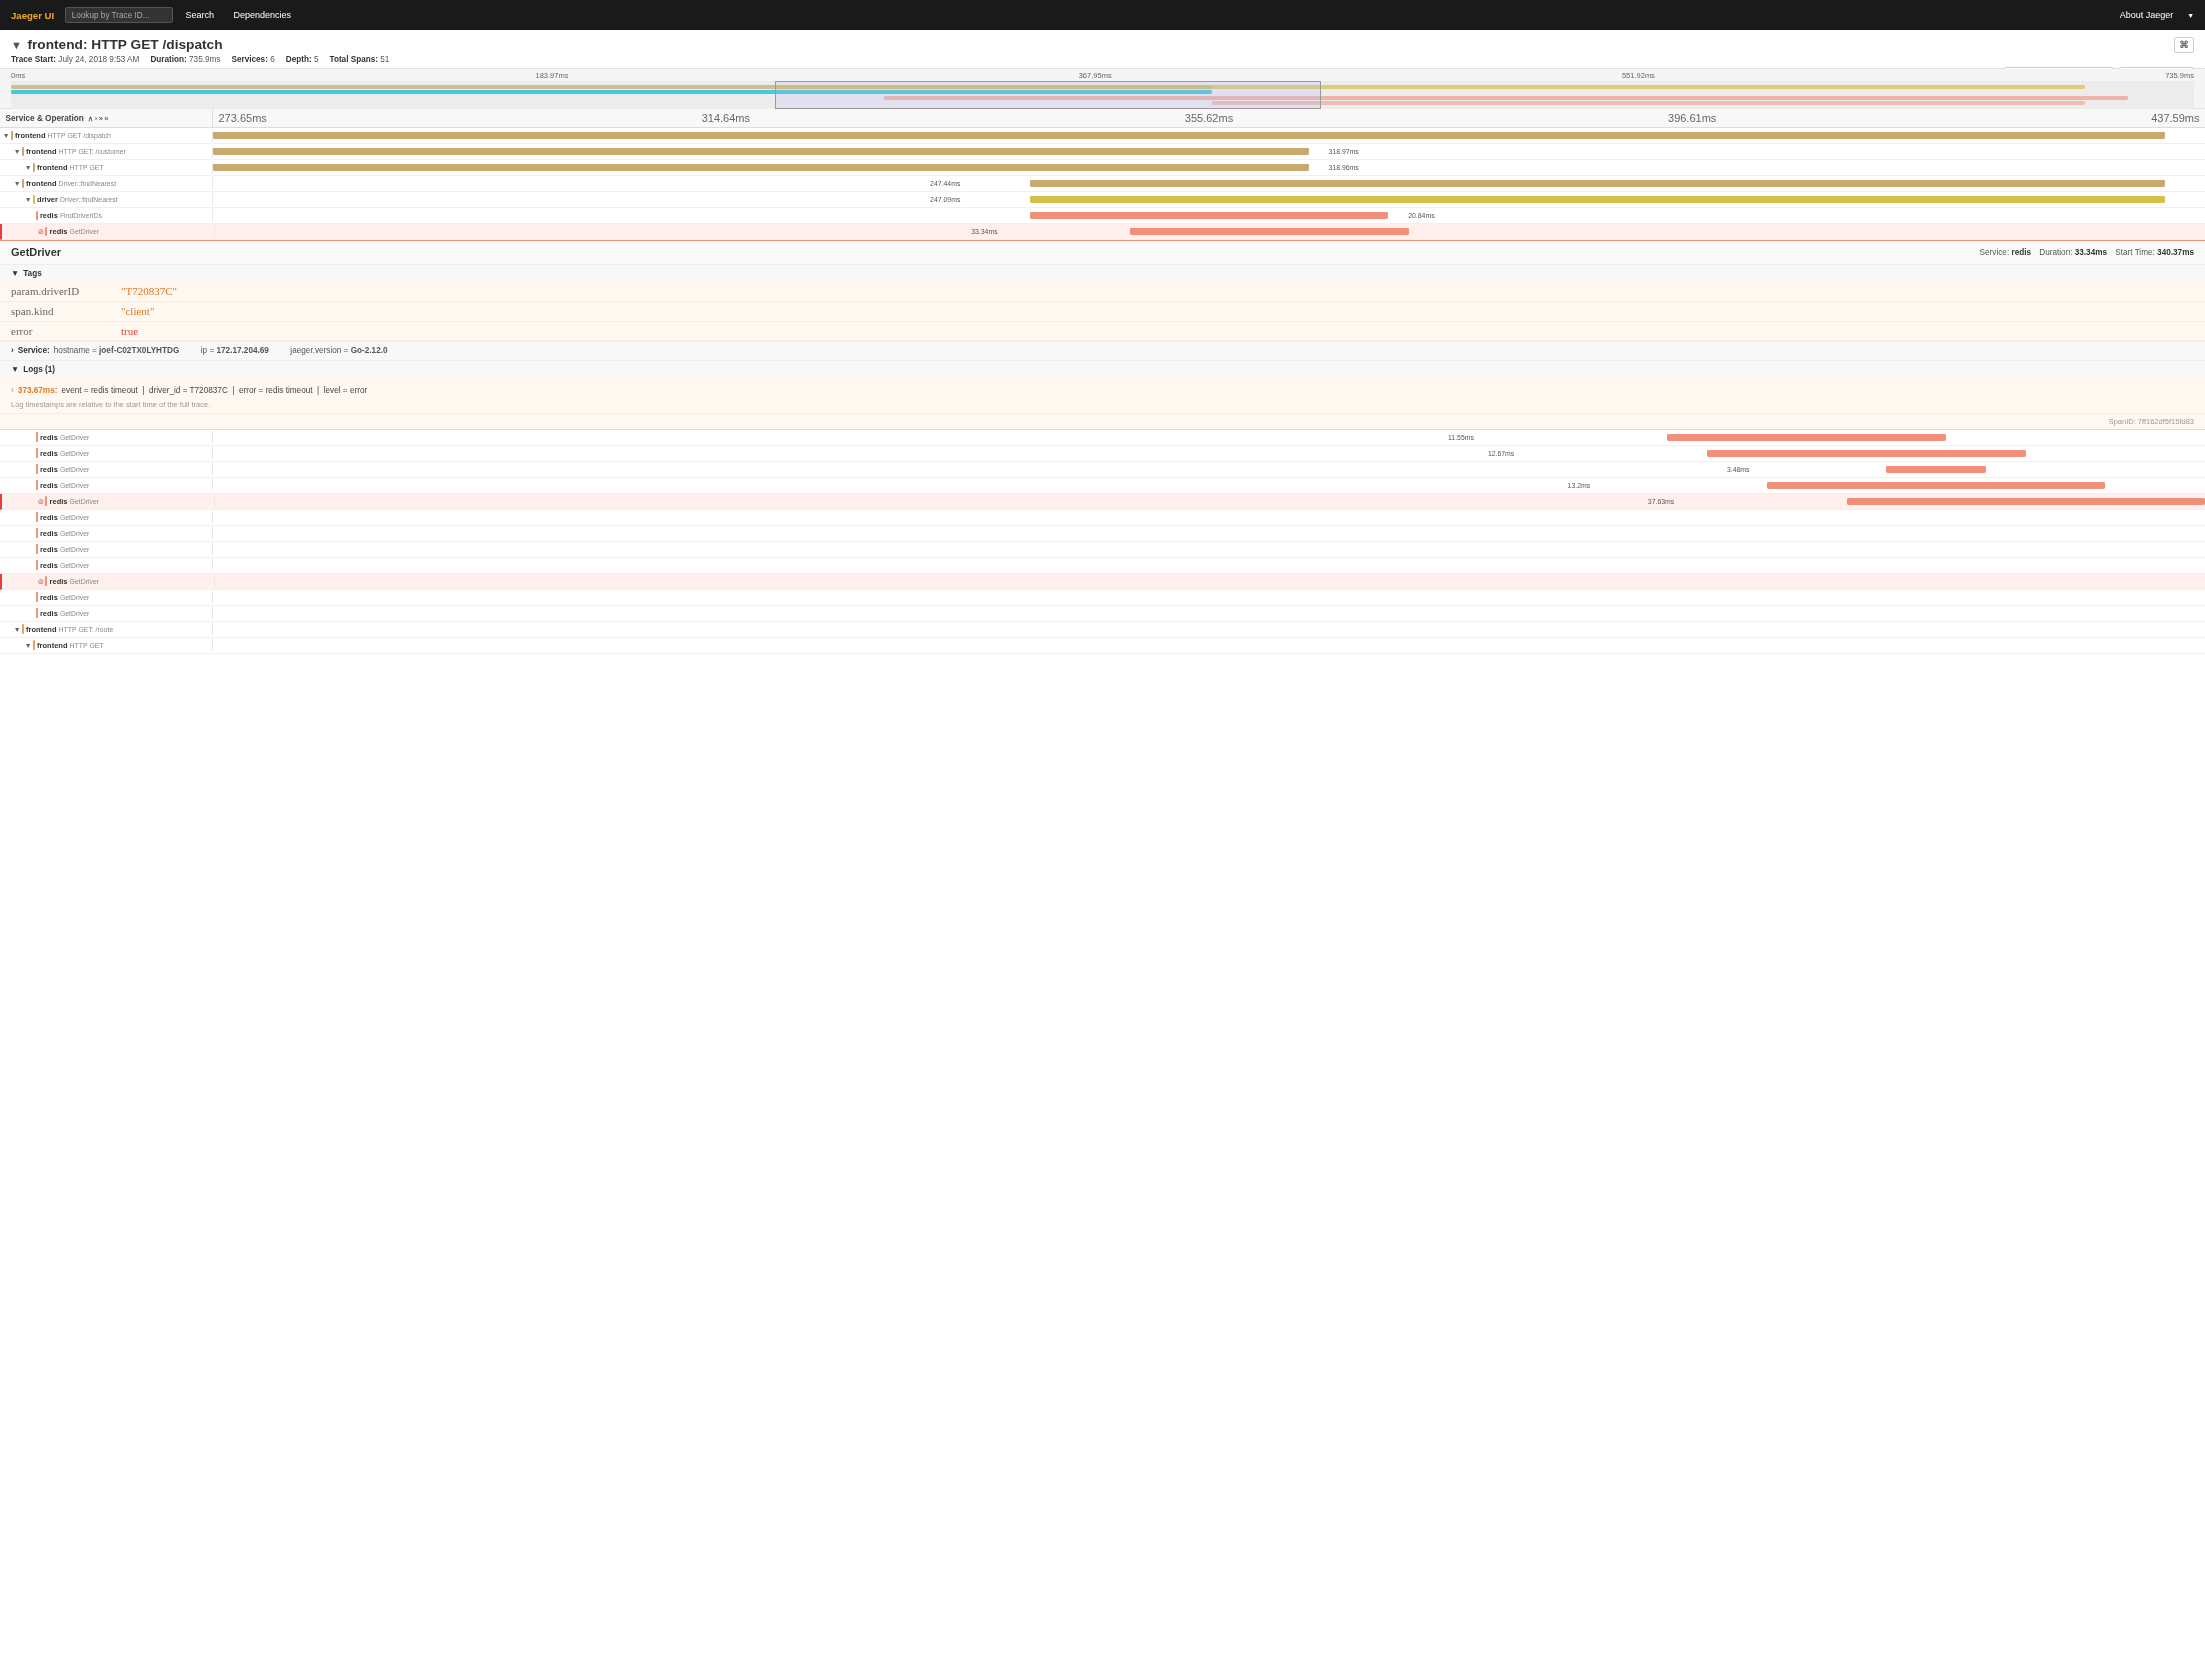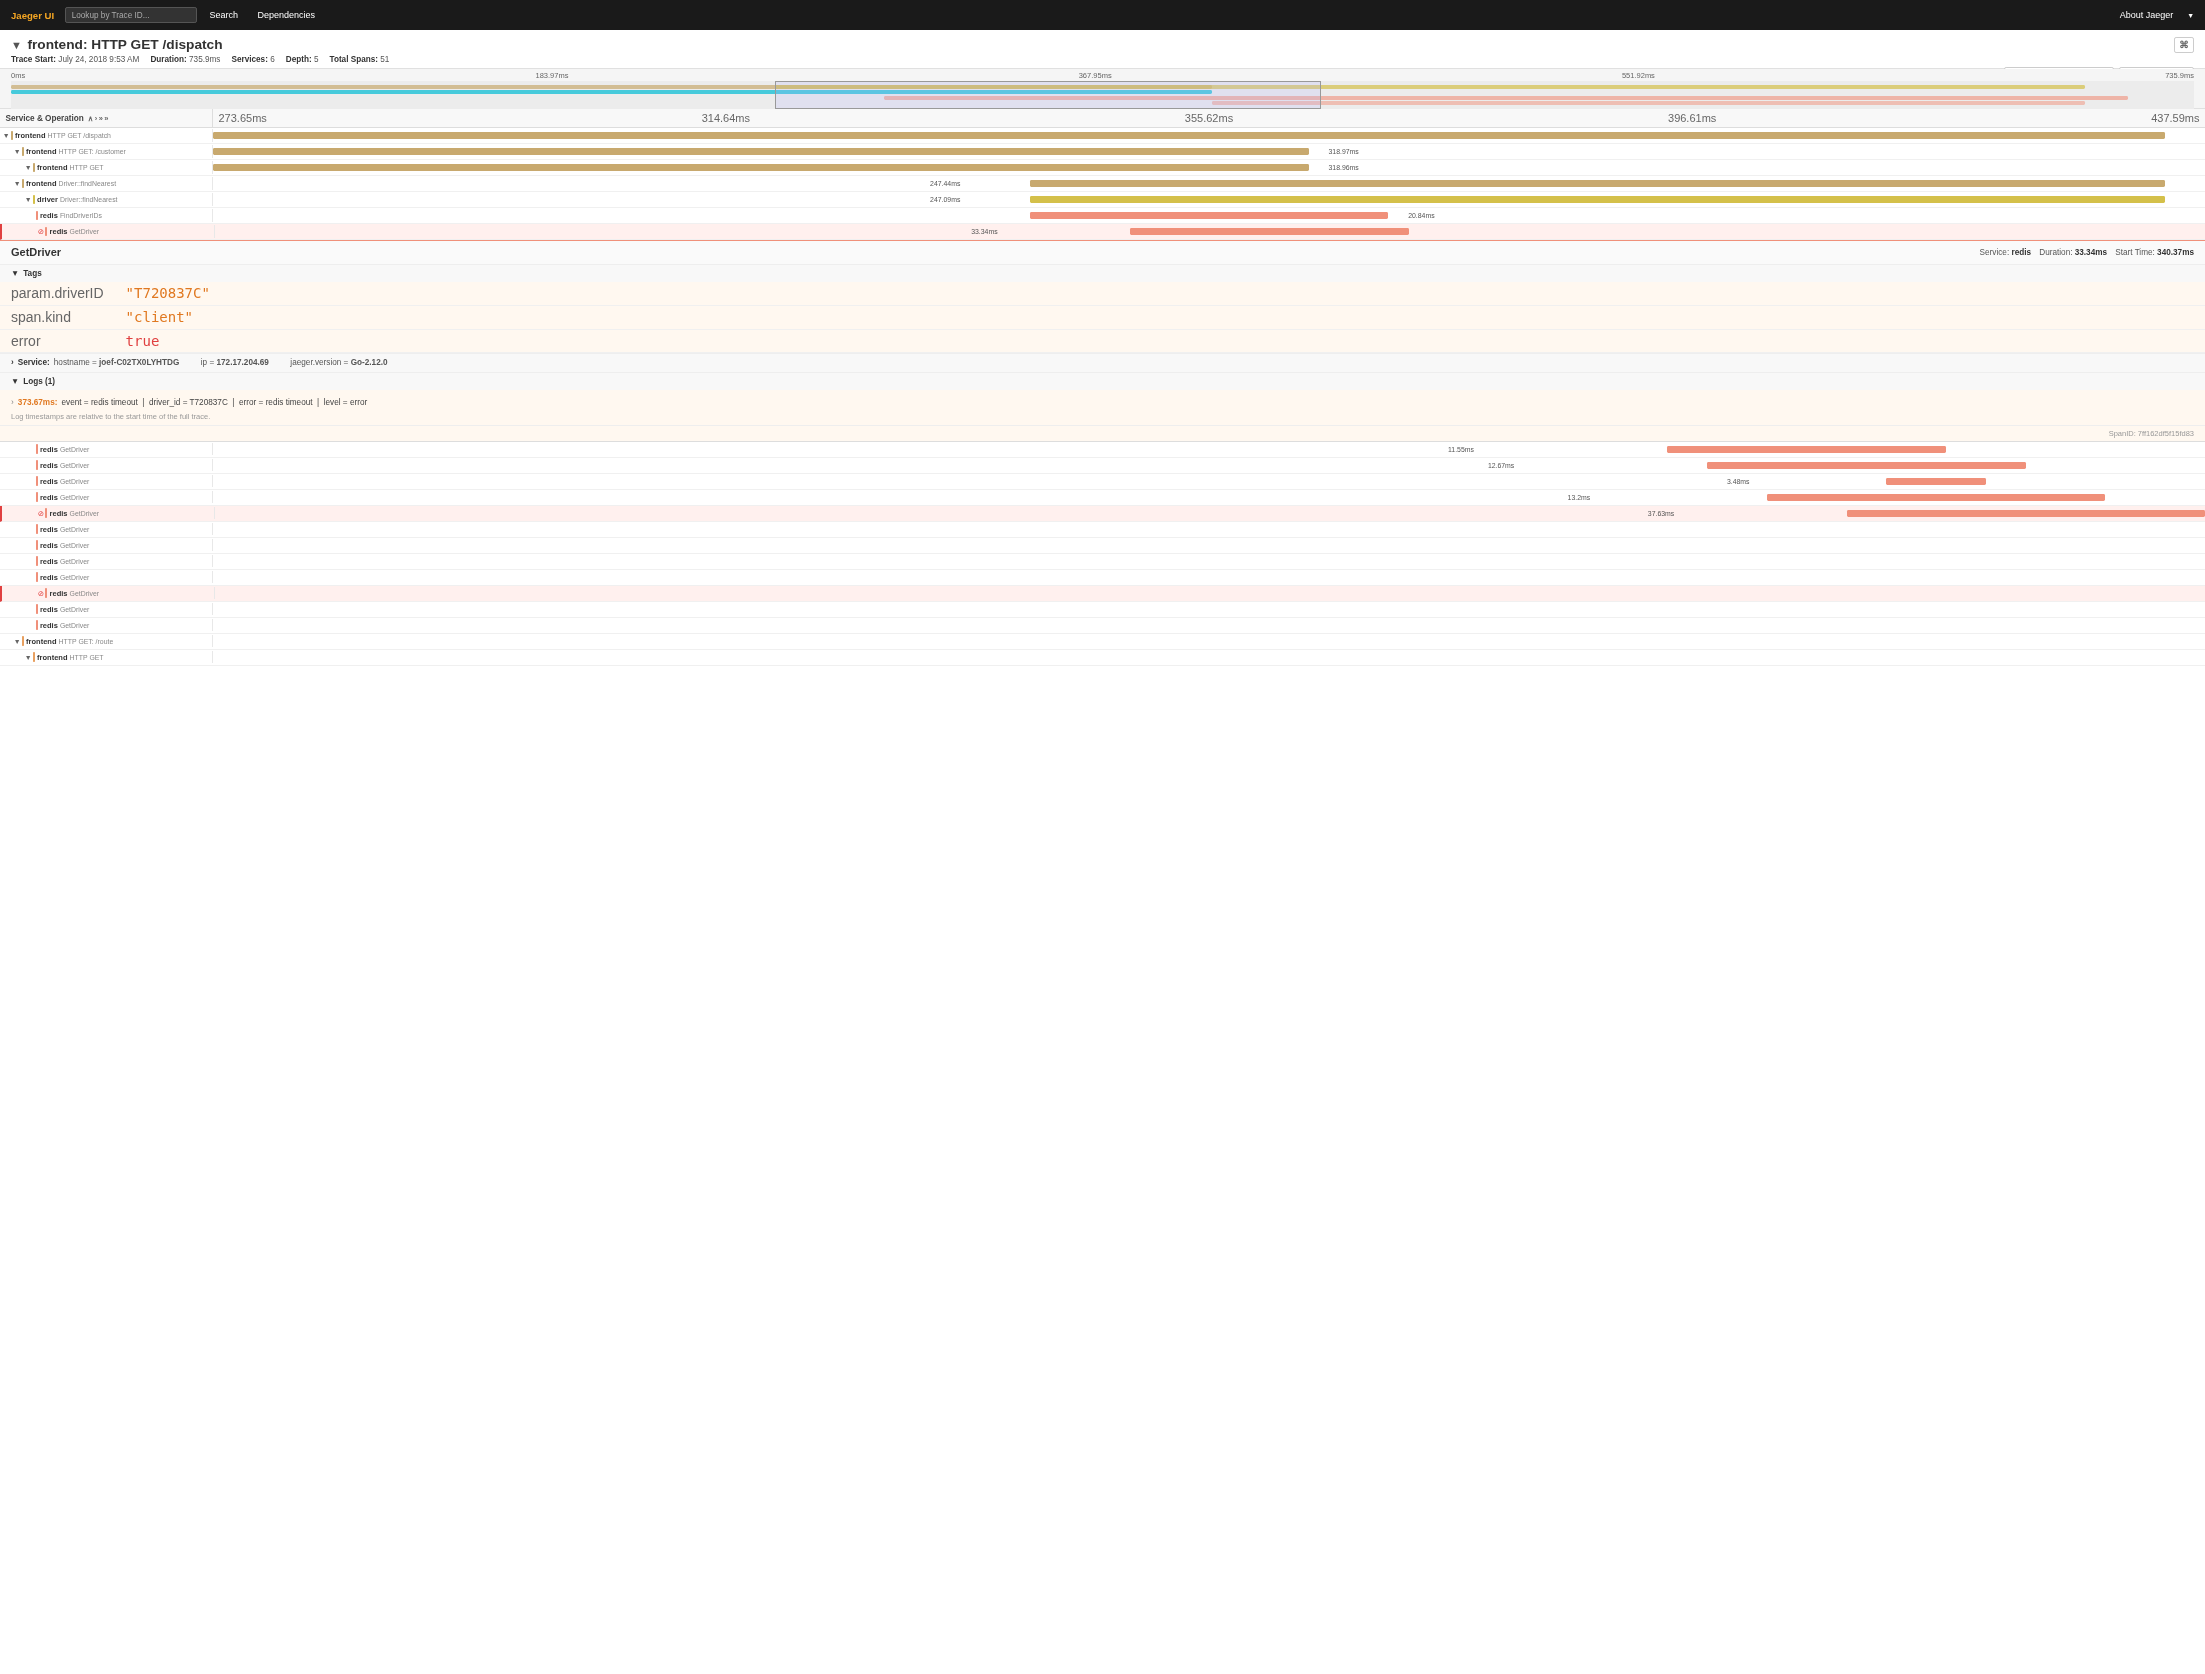--- a/index.html
+++ b/index.html
@@ -15,21 +15,21 @@
       height: 30px;
       gap: 5.5px;
     }
     .navbar-brand { color: #f5a623; font-weight: bold; font-size: 9.6px; margin-right: 5.5px; }
     .navbar-input {
       background: #333;
       border: 0.7px solid #555;
       color: #fff;
       padding: 2.7px 5.5px;
       border-radius: 2.1px;
-      width: 132px;
+      width: 108px;
       font-size: 8.2px;
     }
     .navbar-input::placeholder { color: #aaa; }
     .navbar-btn {
       background: none;
       border: none;
       color: #fff;
       cursor: pointer;
       padding: 2.7px 6.9px;
       font-size: 9px;
@@ -231,22 +231,23 @@
       display: flex;
       align-items: center;
       gap: 4.1px;
       font-weight: 600;
       font-size: 8.2px;
     }
     .detail-table { width: 100%; border-collapse: collapse; }
     .detail-table tr { border-bottom: 0.7px solid #f0f0f0; }
     .detail-table td {
       padding: 3.4px 11px;
-      font-size: 14px;
+      font-size: 11px;
       vertical-align: top;
+      font-family: Liberation Serif, serif;
     }
     .detail-table td:first-child { color: #666; width: 110px; }
     .tag-value { color: #e07820; font-family: monospace; }
     .tag-value-red { color: #e04040; font-family: monospace; }
     .process-row { padding: 5.5px 11px; font-size: 8.2px; color: #555; }
     .process-row span { margin-right: 11px; }
     .logs-row {
       padding: 5.5px 11px 2.7px;
       font-size: 8.2px;
     }

